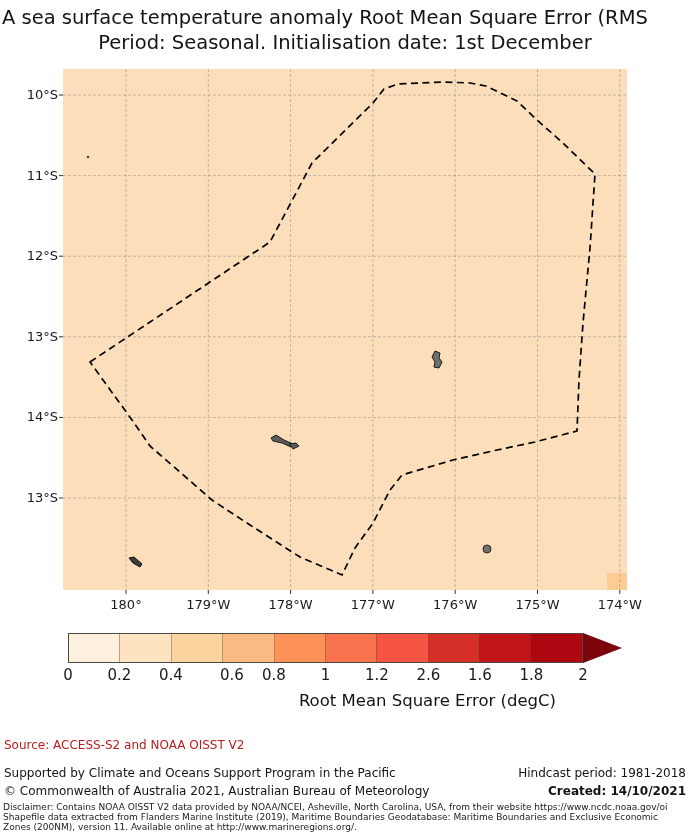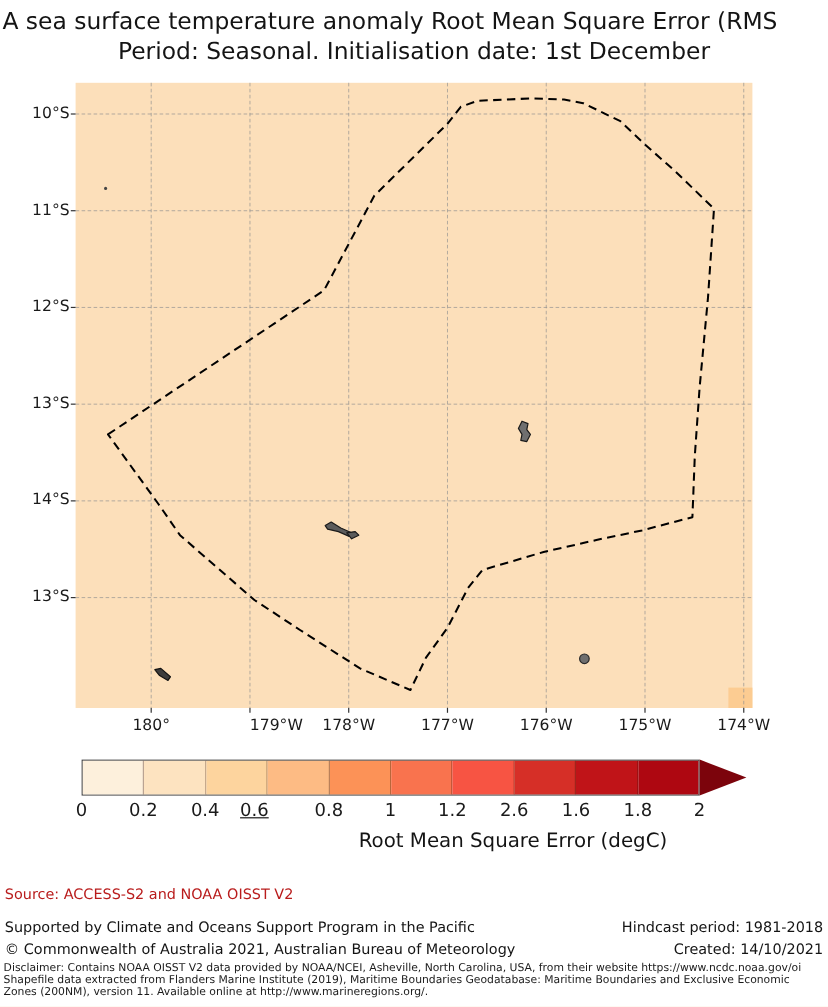--- a/index.html
+++ b/index.html
@@ -19,21 +19,21 @@
   .cbar-block{flex:1 1 auto;height:100%;box-sizing:border-box;border-right:1px solid rgba(60,20,10,0.35);}
   .cbar-block:last-child{border-right:none;}
   .cbar-arrow{left:583px;top:633px;width:0;height:0;border-top:15px solid transparent;
     border-bottom:15px solid transparent;border-left:39px solid #7c040c;}
   .cbar-tick{top:666px;width:44px;text-align:center;font-size:15px;color:#1a1a1a;}
   .cbar-label{left:0;top:691px;width:556px;text-align:right;font-size:16.5px;color:#141414;}
   .src-line{left:4px;top:738px;font-size:12px;color:#b91c1c;}
   .sup-line{left:4px;top:766px;font-size:12px;color:#141414;}
   .cpy-line{left:4px;top:784px;font-size:12px;color:#141414;}
   .hind-line{right:4px;top:766px;font-size:12px;text-align:right;color:#141414;}
-  .created-line{right:4px;top:784px;font-size:12px;text-align:right;color:#141414;}
+  .created-line{right:4px;top:784px;font-size:12px;text-align:right;color:#141414;font-weight:bold;}
   .disc{left:3px;top:803px;width:700px;font-size:9px;line-height:9.8px;color:#1a1a1a;white-space:nowrap;}
 </style>
 </head>
 <body>
 
 <div class="abs title1">A sea surface temperature anomaly Root Mean Square Error (RMS</div>
 <div class="abs title2">Period: Seasonal. Initialisation date: 1st December</div>
 
 <div class="abs map-area" style="background-color: rgb(252, 223, 186);"></div>
 <div class="abs high-cell" style="background-color: rgb(252, 204, 146);"></div>
@@ -75,21 +75,21 @@
       <polygon points="271,438 276,435 284,440 293,444 291,447 282,443 273,441" fill="#5c5c5c" stroke="#1a1a1a" stroke-width="1" stroke-linejoin="round"></polygon>
       <polygon points="289,444 296,443 299,446 293,449" fill="#5c5c5c" stroke="#1a1a1a" stroke-width="1" stroke-linejoin="round"></polygon>
       <circle cx="487" cy="549" r="4" fill="#6f6f6f" stroke="#2a2a2a" stroke-width="1"></circle>
       <polygon points="129,558 134,557 142,564 140,567 133,563" fill="#3c3c3c" stroke="#111111" stroke-width="1" stroke-linejoin="round"></polygon>
       <circle cx="88" cy="157" r="1.3" fill="#444444" stroke="none" stroke-width="1"></circle>
     </g>
 </svg>
 
 <div id="xticks">
     <div class="abs xtick-label" style="left: 96px;">180°</div>
-    <div class="abs xtick-label" style="left: 178.3px; margin-left: 22px;">179°W</div>
+    <div class="abs xtick-label" style="left: 178.3px;">179°W</div>
     <div class="abs xtick-label" style="left: 260.6px;">178°W</div>
     <div class="abs xtick-label" style="left: 342.9px;">177°W</div>
     <div class="abs xtick-label" style="left: 425.2px;">176°W</div>
     <div class="abs xtick-label" style="left: 507.5px;">175°W</div>
     <div class="abs xtick-label" style="left: 589.8px;">174°W</div>
   </div>
 <div id="yticks">
     <div class="abs ytick-label" style="left: 0px; top: 87px;">10°S</div>
     <div class="abs ytick-label" style="left: 0px; top: 167.6px;">11°S</div>
     <div class="abs ytick-label" style="left: 0px; top: 248.2px;">12°S</div>
@@ -108,21 +108,21 @@
     <div class="cbar-block" style="background-color: rgb(247, 84, 67);"></div>
     <div class="cbar-block" style="background-color: rgb(214, 47, 39);"></div>
     <div class="cbar-block" style="background-color: rgb(192, 20, 24);"></div>
     <div class="cbar-block" style="background-color: rgb(174, 7, 17);"></div>
   </div>
 <div class="abs cbar-arrow" id="cbar-arrow" style="border-left-color: rgb(124, 4, 12);"></div>
 <div id="cbar-ticks">
     <div class="abs cbar-tick" style="left: 46px;">0</div>
     <div class="abs cbar-tick" style="left: 97.5px;">0.2</div>
     <div class="abs cbar-tick" style="left: 149px;">0.4</div>
-    <div class="abs cbar-tick" style="left: 190px; text-decoration: underline;">0.6</div>
+    <div class="abs cbar-tick" style="left: 210px;">0.6</div>
     <div class="abs cbar-tick" style="left: 252px;">0.8</div>
     <div class="abs cbar-tick" style="left: 303.5px;">1</div>
     <div class="abs cbar-tick" style="left: 355px;">1.2</div>
     <div class="abs cbar-tick" style="left: 406.5px;">2.6</div>
     <div class="abs cbar-tick" style="left: 458px;">1.6</div>
     <div class="abs cbar-tick" style="left: 509.5px;">1.8</div>
     <div class="abs cbar-tick" style="left: 561px;">2</div>
   </div>
 <div class="abs cbar-label">Root Mean Square Error (degC)</div>
 

